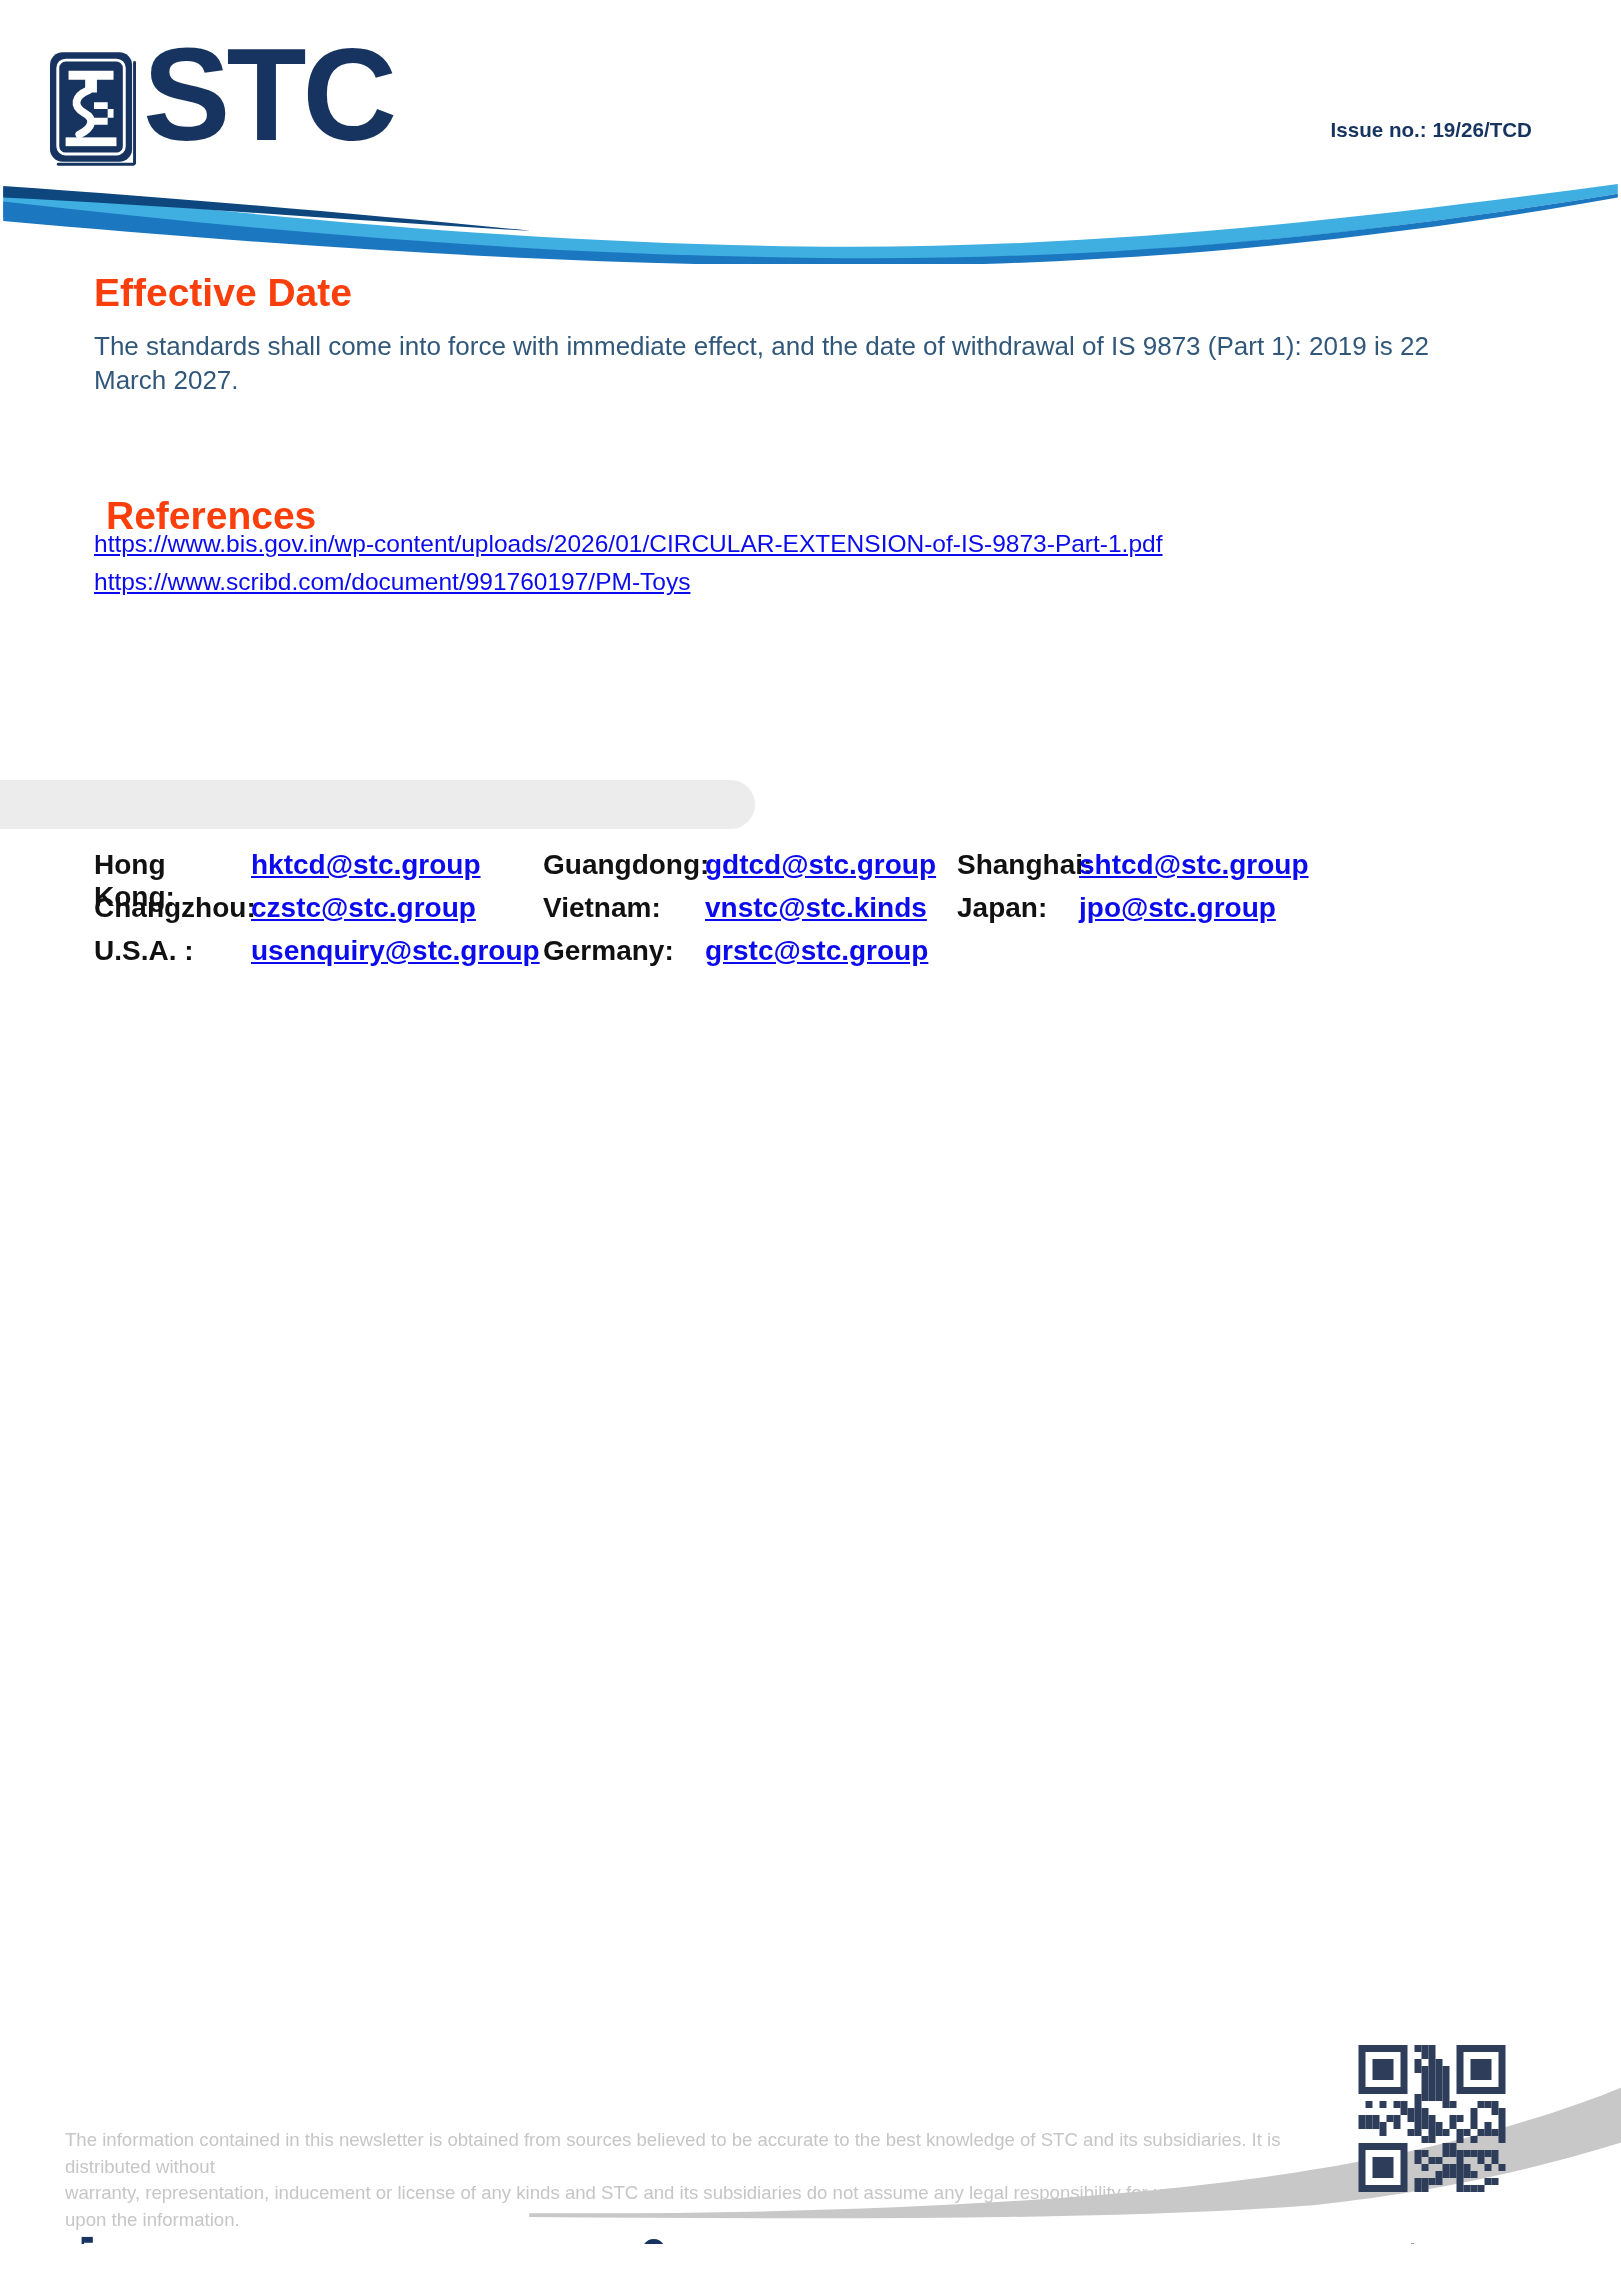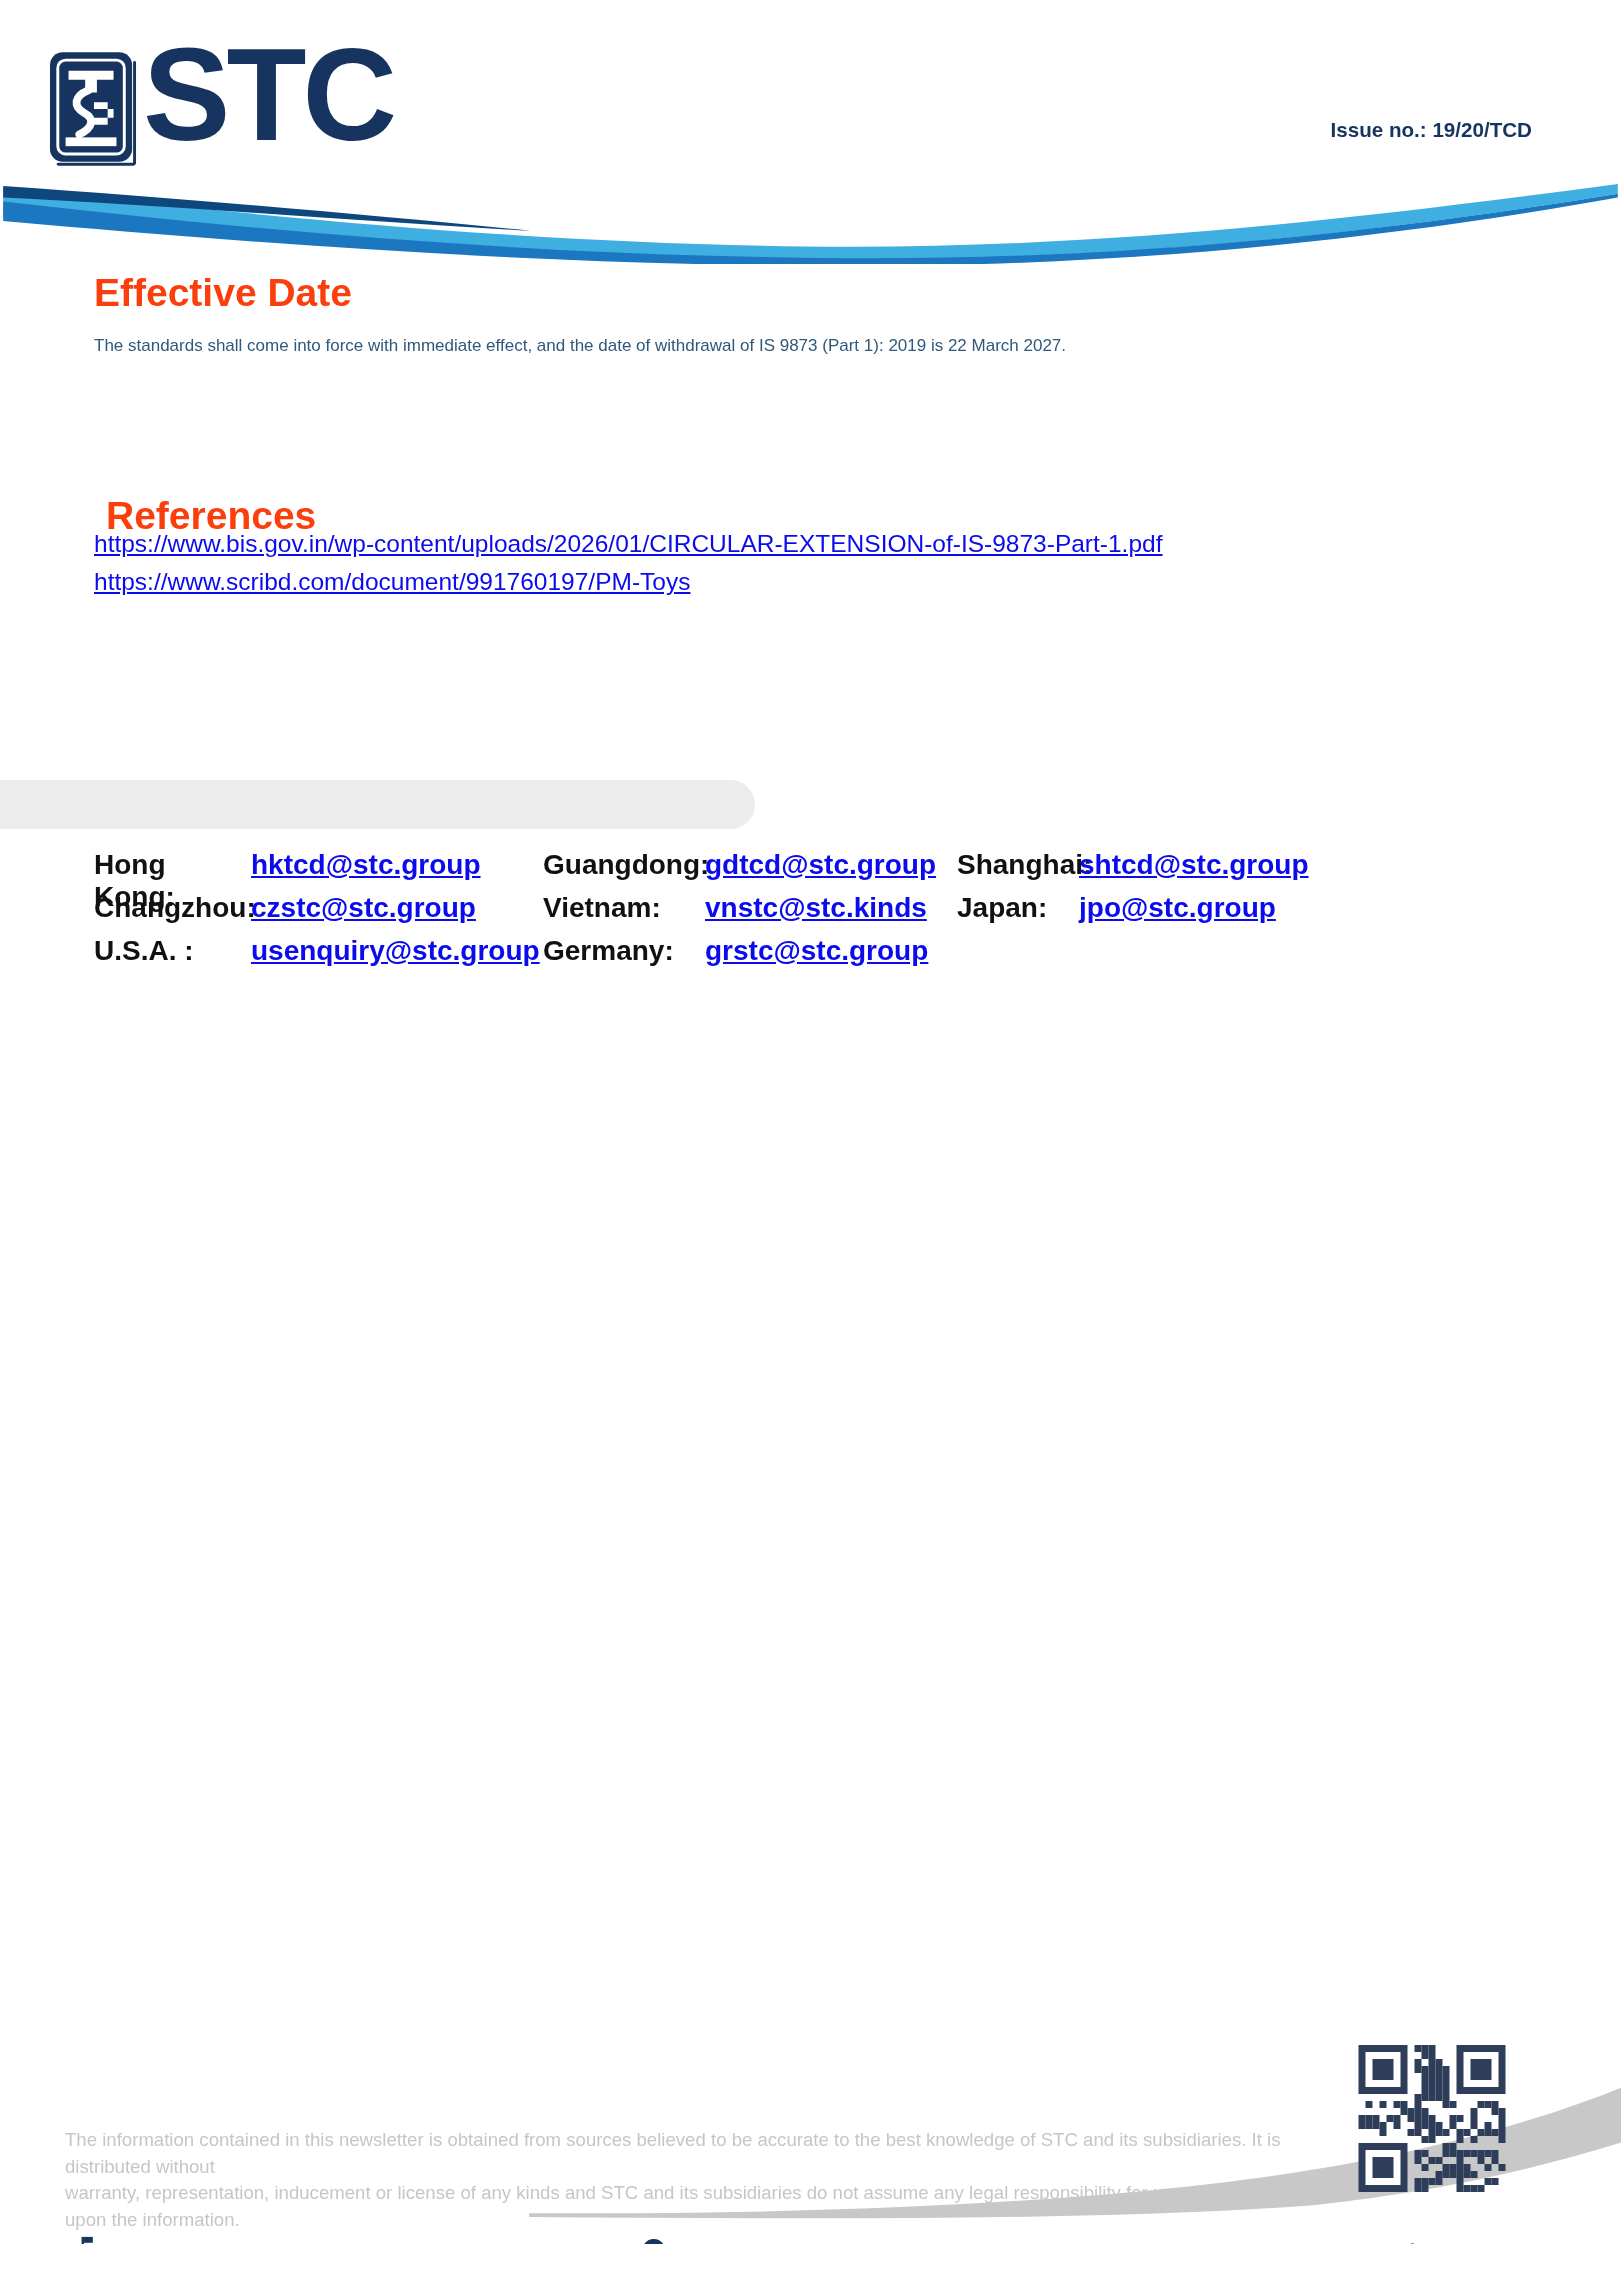--- a/index.html
+++ b/index.html
@@ -8,21 +8,21 @@
   .abs{position:absolute;}
 
   
   #stc-word{left:143px;top:29px;font-size:131px;font-weight:bold;line-height:1;color:var(--navy);letter-spacing:-3.9px;}
   #newsletter{left:559px;top:43px;font-size:80px;line-height:1;color:var(--newsletter_gray);letter-spacing:0px;}
   #issue{right:89px;top:118px;font-size:20.6px;font-weight:bold;color:var(--navy);}
 
   
   .h-orange{font-size:39px;font-weight:bold;color:var(--accent);line-height:1;}
   #h-effective{left:94px;top:273px;text-align:center;}
-  #para{left:94px;top:329px;width:1372px;font-size:17px;line-height:34px;color:var(--body_blue);}
+  #para{left:94px;top:329px;width:1372px;font-size:26px;line-height:34px;color:var(--body_blue);}
   #h-references{left:106px;top:464px;margin-top:32px;}
   .reflinks{left:94px;top:525px;font-size:24.5px;line-height:38px;}
   a.lnk,.email{color:var(--link_blue);text-decoration:underline;cursor:pointer;font-style:normal;}
 
   
   #pill{left:0;top:780px;width:755px;height:49px;background:var(--pill_gray);border-radius:0 24.5px 24.5px 0;}
   #pill-text{left:94px;top:790px;font-size:29px;font-weight:bold;color:#111;}
   #contact-grid{left:94px;top:849px;width:1470px;display:grid;
     grid-template-columns:157px 292px 162px 252px 122px auto;
     grid-auto-rows:43px;font-size:28px;font-weight:bold;color:#111;align-items:start;}
@@ -48,21 +48,21 @@
       <rect x="86" y="10" width="3" height="106" rx="1.5" fill="#16345f"></rect>
       <rect x="8" y="114" width="80" height="3" rx="1.5" fill="#16345f"></rect>
       <rect x="9" y="9" width="68" height="96" rx="8" fill="none" stroke="#fff" stroke-width="3"></rect>
       <path d="M20 20 h46 v9 h-17 v13 h-12 v-13 h-17 z" fill="#fff"></path>
       <rect x="17" y="88" width="52" height="9" fill="#fff"></rect>
       <path d="M46 52 h20 v7 h-20 z M46 68 h20 v7 h-20 z M60 52 v23 h6 v-23 z" fill="#fff"></path>
       <path d="M40 40 c-14 6 -16 16 -4 23 c11 6 9 15 -5 22" fill="none" stroke="#fff" stroke-width="8" stroke-linecap="round"></path>
     </svg>
   </div>
   <div class="abs" id="stc-word">STC</div>
-  <div class="abs" id="issue">Issue no.: 19/20/TCD</div>
+  <div class="abs" id="issue">Issue no.: 19/26/TCD</div>
 
   <div class="abs" style="left:0;top:182px;">
     <svg width="1621" height="82" viewBox="0 0 1654 84">
       <path d="M0,6 C260,34 520,62 820,66 C1120,70 1400,36 1654,2 L1654,12 C1420,50 1150,82 840,80 C520,78 240,56 0,36 Z" fill="var(--wave_light)"></path>
       <path d="M0,20 C280,52 560,76 860,78 C1160,80 1420,50 1654,12 L1654,16 C1430,56 1170,86 870,86 C570,86 270,64 0,40 Z" fill="var(--wave_mid)"></path>
       <path d="M0,4 C200,18 380,34 540,50 C360,40 170,24 0,16 Z" fill="var(--wave_navy)"></path>
     </svg>
   </div>
 
   <div class="abs h-orange" id="h-effective">Effective Date</div>

